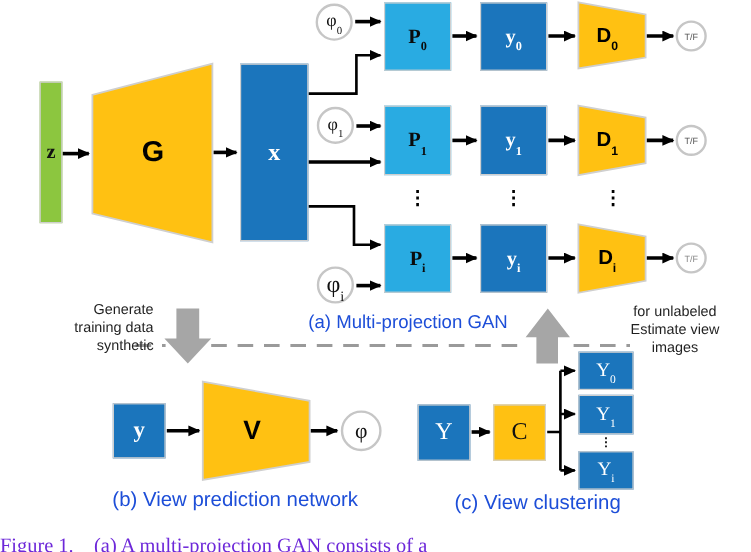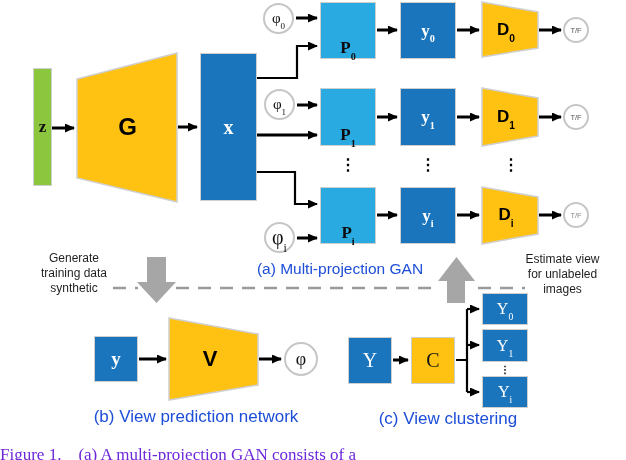--- a/index.html
+++ b/index.html
@@ -3,21 +3,21 @@
 <meta charset="utf-8">
 <style>
   html,body{margin:0;padding:0;background:#fff;}
   #canvas{position:relative;width:626px;height:460px;background:#fff;overflow:hidden;
           font-family:"Liberation Sans",sans-serif;}
   #wires{position:absolute;left:0;top:0;z-index:0;}
   .box{position:absolute;box-sizing:border-box;border:1px solid #cfcfcf;display:flex;
        align-items:center;justify-content:center;z-index:2;
        font-family:"Liberation Serif","DejaVu Serif",serif;font-weight:bold;color:#111;}
   .blue{background:var(--blue);color:#fff;}
-  .cyan{background:var(--lightblue);color:#0b0b0b;align-items:flex-end;}
+  .cyan{background:var(--lightblue);color:#0b0b0b;}
   .greenbar{background:var(--green);}
   .yellowbox{background:var(--yellow);}
   .regular{font-weight:400;}
   .circle{position:absolute;box-sizing:border-box;background:#fff;border:2px solid #c6c6c6;
           border-radius:50%;display:flex;align-items:center;justify-content:center;z-index:2;
           font-family:"Liberation Serif","DejaVu Serif",serif;color:#111;}
   .traplabel{position:absolute;display:flex;align-items:center;justify-content:center;
              z-index:2;font-family:Liberation Sans, sans-serif;font-weight:bold;color:#000000;}
   sub{font-size:0.6em;line-height:0;position:relative;top:0.22em;}
   .vdots{position:absolute;z-index:2;display:flex;align-items:center;justify-content:center;
@@ -143,31 +143,31 @@
   <div class="box blue" style="left:400px;top:187px;width:56px;height:57px;font-size:17px;">
     <span><span>y</span><sub>i</sub></span>
   </div>
   <div class="traplabel" style="left:482px;top:201px;width:48px;height:28px;font-size:17px;">
       <span><span>D</span><sub>i</sub></span>
     </div>
   <div class="circle" style="left:563px;top:202px;width:26px;height:26px;font-size:7.5px;font-family:'Liberation Sans',sans-serif;color:#888;">
     <span>T/F</span>
   </div>
 
-  <div class="note" style="left:20px;top:251px;width:108px;">
+  <div class="note" style="left:20px;top:251px;width:108px;text-align:right;">
     <div>Generate</div>
     <div>training data</div>
     <div>synthetic</div>
   </div>
 
   <div class="seclabel" style="left:256px;top:260px;width:168px;font-size:15.5px;">(a) Multi-projection GAN</div>
 
   <div class="note" style="left:505px;top:252px;width:115px;">
+    <div>for unlabeled</div>
     <div>Estimate view</div>
-    <div>for unlabeled</div>
     <div>images</div>
   </div>
 
   <div class="box blue" style="left:94px;top:336px;width:44px;height:46px;font-size:19px;">
     <span>y</span>
   </div>
   <div class="traplabel" style="left:175px;top:344px;width:70px;height:30px;font-size:22px;">V</div>
   <div class="circle" style="left:284px;top:342px;width:34px;height:34px;font-size:18px;">
     <span>φ</span>
   </div>

